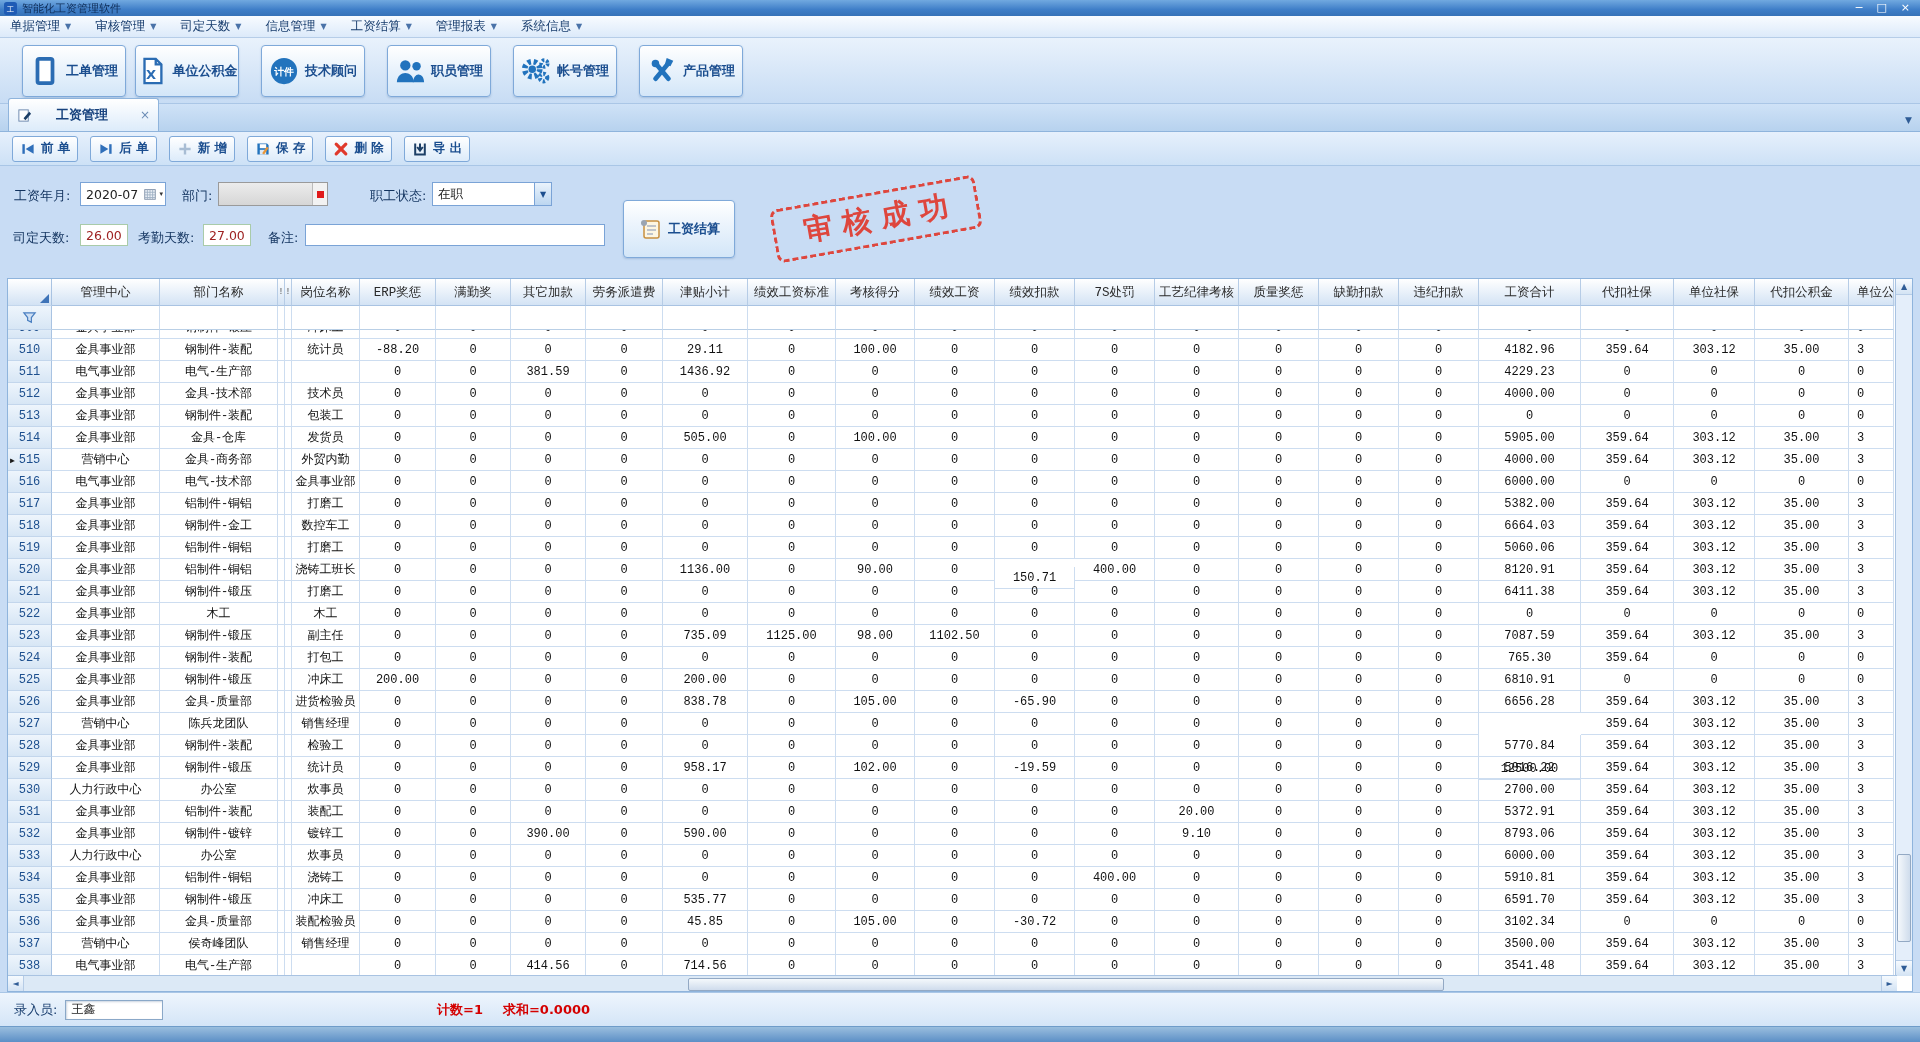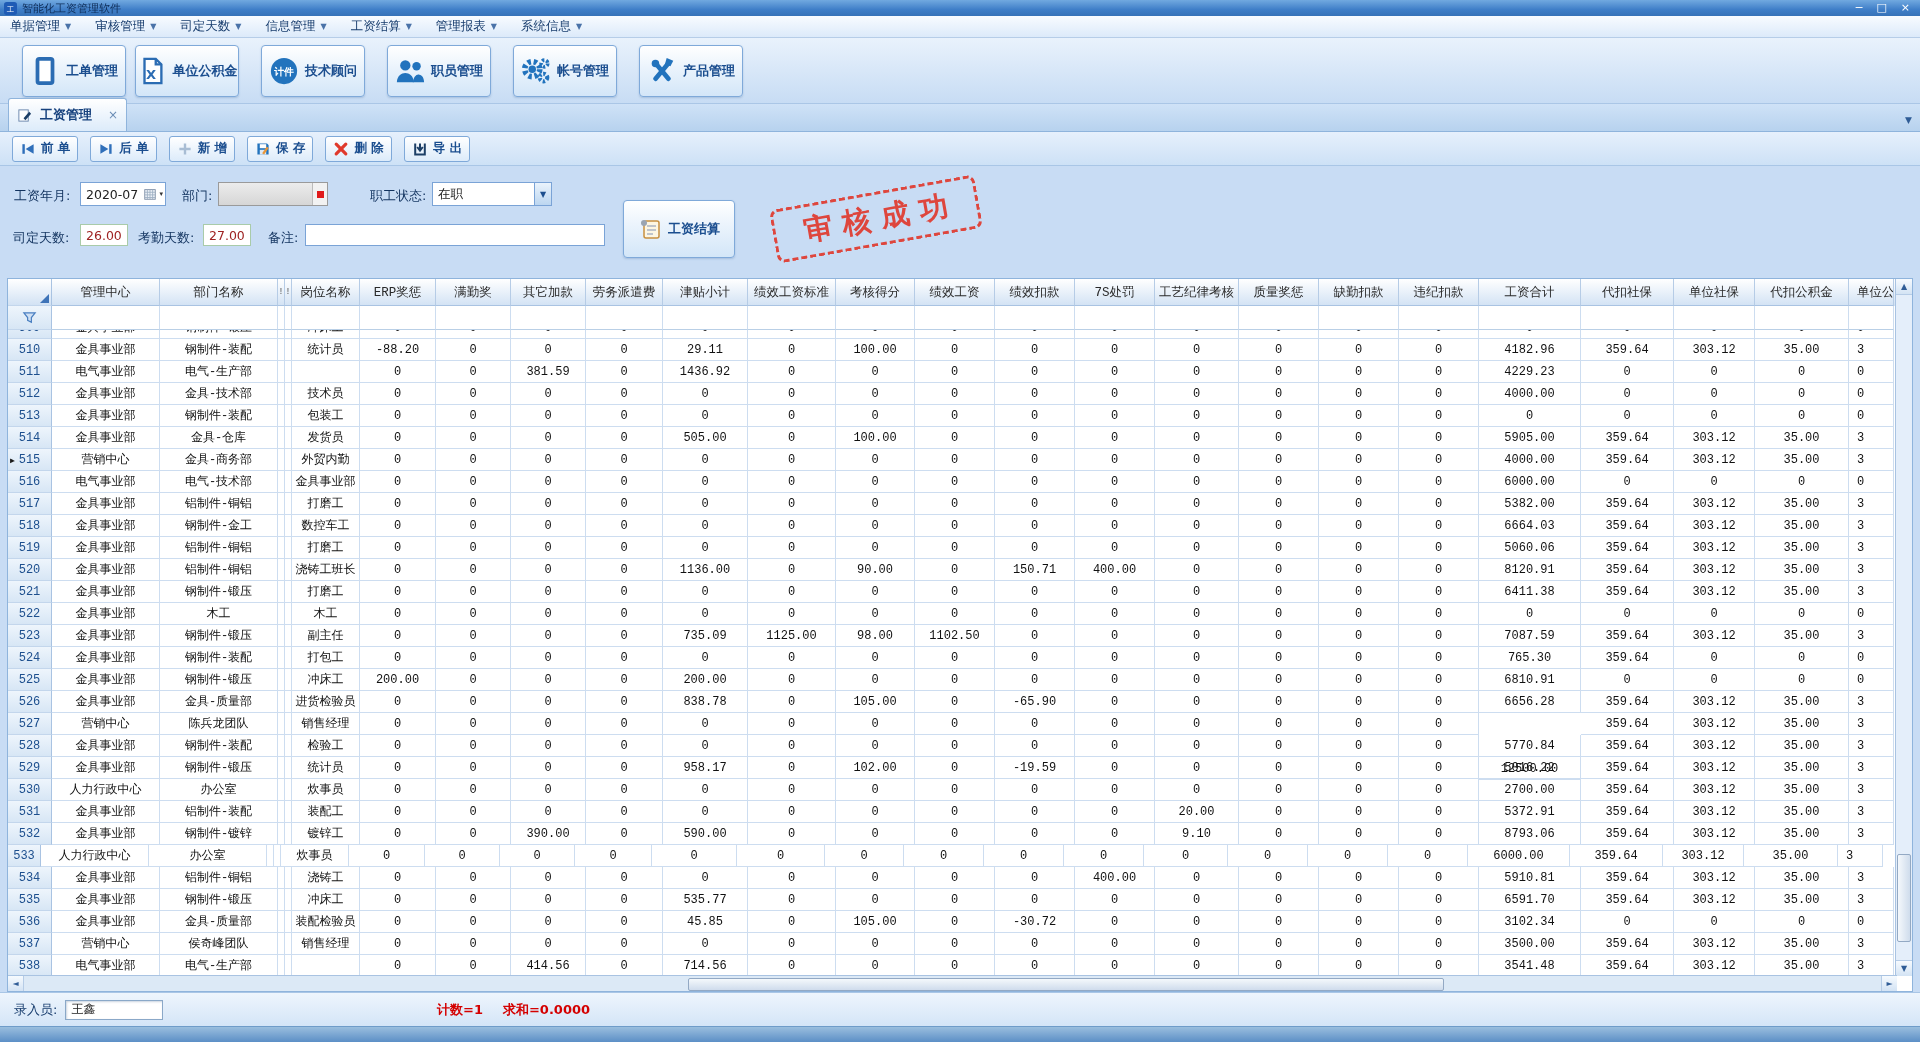--- a/index.html
+++ b/index.html
@@ -19,21 +19,21 @@
   .menu-item .arr{font-size:8px;color:#4a72a8;}
 
   
   .toolbar{height:66px;background:linear-gradient(#e9f2fc,#c7dcf4);border-bottom:1px solid #aac6e6;display:flex;align-items:center;padding-left:22px;gap:9px;}
   .tb-btn{width:104px;height:52px;border:1px solid #7fa9d9;border-radius:4px;background:linear-gradient(#ffffff,#eaf3fc 45%,#d3e6f8);display:flex;align-items:center;justify-content:center;gap:6px;font-size:13px;font-weight:bold;color:#1b4e8f;box-shadow:0 1px 2px rgba(60,100,150,.25);}
   .tb-btn:nth-child(n+3){margin-left:13px;}
   .tb-btn .ico{width:30px;height:30px;flex:0 0 auto;}
 
   
   .tabbar{height:28px;background:linear-gradient(#cfe2f7,#b7d2ee);border-bottom:1px solid #8fb4dc;display:flex;align-items:flex-end;padding-left:8px;position:relative;}
-  .tab{height:26px;min-width:104px;background:linear-gradient(#ffffff,#dcebfa);border:1px solid #8fb4dc;border-bottom:none;border-radius:3px 3px 0 0;display:flex;align-items:center;gap:8px;padding:16px 8px;font-size:13px;font-weight:bold;color:#17427e;}
+  .tab{height:26px;min-width:104px;background:linear-gradient(#ffffff,#dcebfa);border:1px solid #8fb4dc;border-bottom:none;border-radius:3px 3px 0 0;display:flex;align-items:center;gap:24px;padding:16px 8px;font-size:13px;font-weight:bold;color:#17427e;}
   .tab .ico{width:15px;height:15px;}
   .tab .x{color:#6b8cb5;font-weight:normal;font-size:12px;margin-left:8px;}
   .tab-list{position:absolute;right:8px;bottom:6px;font-size:9px;color:#2f5c96;}
 
   
   .toolbar2{height:34px;background:linear-gradient(#e6f0fc,#cde1f6);border-bottom:1px solid #a9c6e6;display:flex;align-items:center;padding-left:12px;gap:12px;}
   .t2-btn{height:26px;min-width:66px;border:1px solid #7fa9d9;border-radius:3px;background:linear-gradient(#ffffff,#dcebfa);display:flex;align-items:center;justify-content:center;gap:5px;padding:0 7px;font-size:12.5px;font-weight:bold;color:#1b4e8f;}
   .t2-btn .ico{width:16px;height:16px;}
 
   
@@ -666,21 +666,21 @@
         <div class="gc" style="width: 7px;"></div>
         <div class="gc" style="width: 68px;">浇铸工班长</div>
         <div class="gc" style="width: 76px;">0</div>
         <div class="gc" style="width: 75px;">0</div>
         <div class="gc" style="width: 75px;">0</div>
         <div class="gc" style="width: 77px;">0</div>
         <div class="gc" style="width: 85px;">1136.00</div>
         <div class="gc" style="width: 88px;">0</div>
         <div class="gc" style="width: 79px;">90.00</div>
         <div class="gc" style="width: 80px;">0</div>
-        <div class="gc" style="width: 80px;">150.71</div>
+        <div class="gc" style="width: 80px; margin-top: 8px;">150.71</div>
         <div class="gc" style="width: 80px;">400.00</div>
         <div class="gc" style="width: 84px;">0</div>
         <div class="gc" style="width: 80px;">0</div>
         <div class="gc" style="width: 80px;">0</div>
         <div class="gc" style="width: 80px;">0</div>
         <div class="gc" style="width: 102px;">8120.91</div>
         <div class="gc" style="width: 93px;">359.64</div>
         <div class="gc" style="width: 81px;">303.12</div>
         <div class="gc" style="width: 94px;">35.00</div>
         <div class="gc lastc" style="width: 45px;">3</div>
@@ -1003,21 +1003,21 @@
         <div class="gc" style="width: 80px;">0</div>
         <div class="gc" style="width: 80px;">0</div>
         <div class="gc" style="width: 80px;">0</div>
         <div class="gc" style="width: 102px;">8793.06</div>
         <div class="gc" style="width: 93px;">359.64</div>
         <div class="gc" style="width: 81px;">303.12</div>
         <div class="gc" style="width: 94px;">35.00</div>
         <div class="gc lastc" style="width: 45px;">3</div>
       </div>
       <div class="g-row">
-        <div class="gc numc" style="width: 33px;">533</div>
+        <div class="gc numc" style="width: 44px;">533</div>
         <div class="gc" style="width: 108px;">人力行政中心</div>
         <div class="gc" style="width: 118px;">办公室</div>
         <div class="gc" style="width: 7px;"></div>
         <div class="gc" style="width: 7px;"></div>
         <div class="gc" style="width: 68px;">炊事员</div>
         <div class="gc" style="width: 76px;">0</div>
         <div class="gc" style="width: 75px;">0</div>
         <div class="gc" style="width: 75px;">0</div>
         <div class="gc" style="width: 77px;">0</div>
         <div class="gc" style="width: 85px;">0</div>

